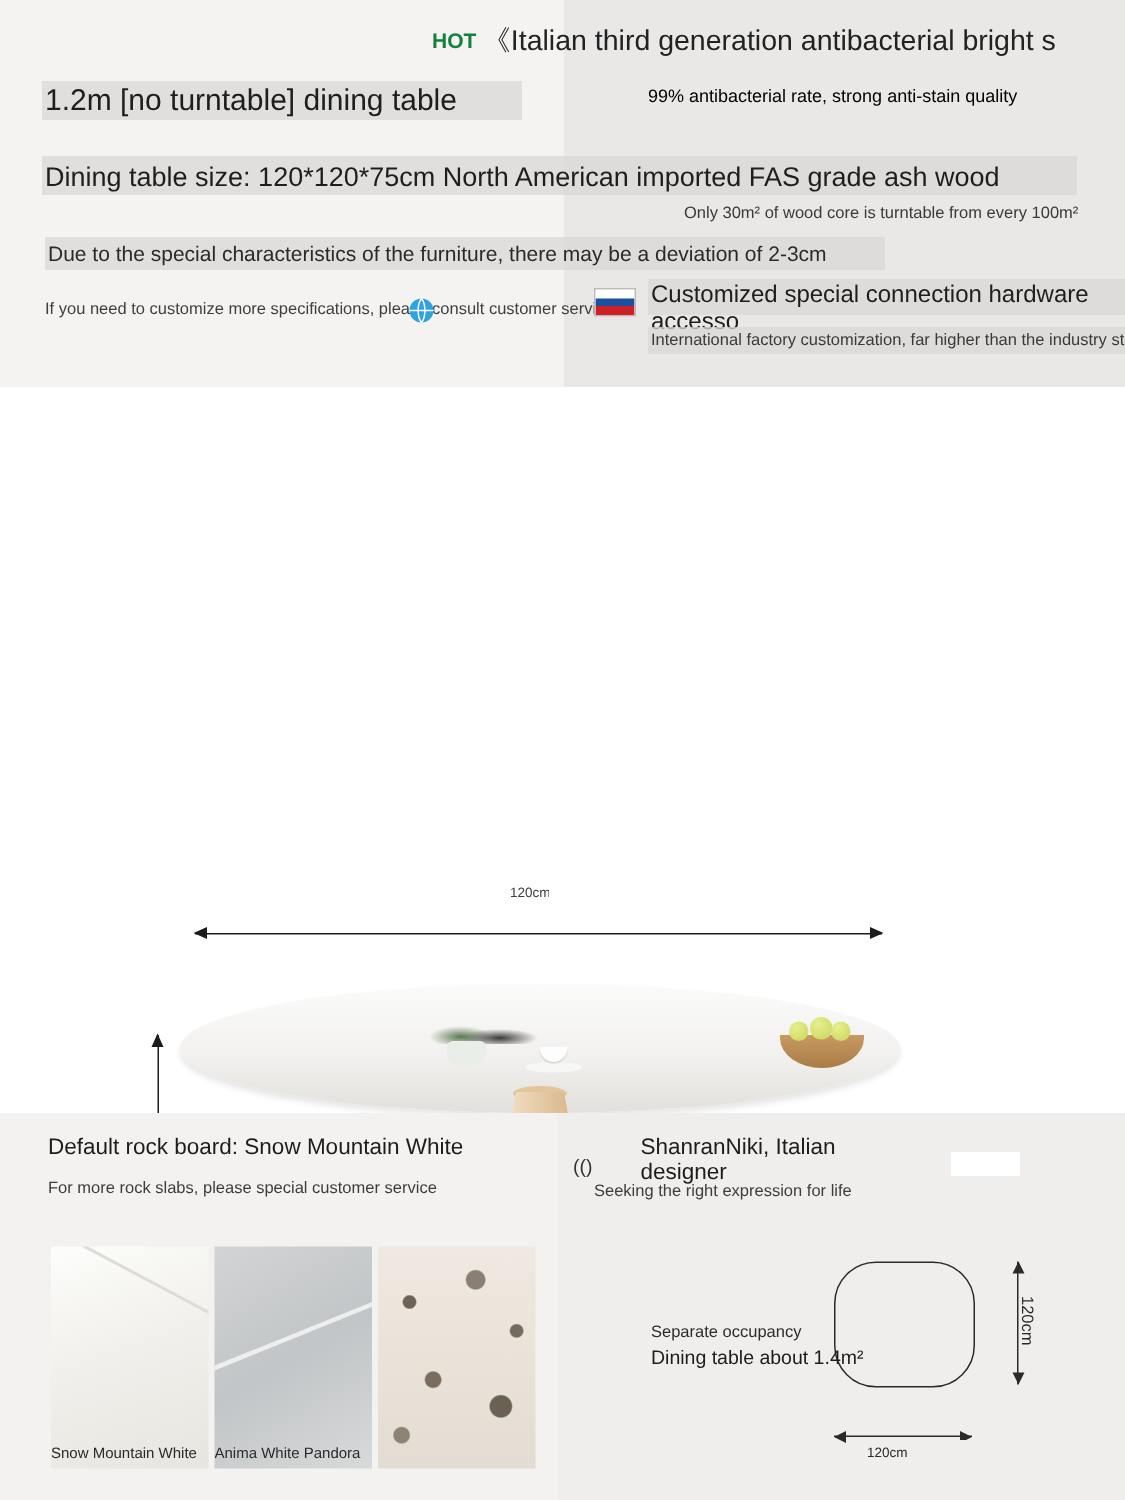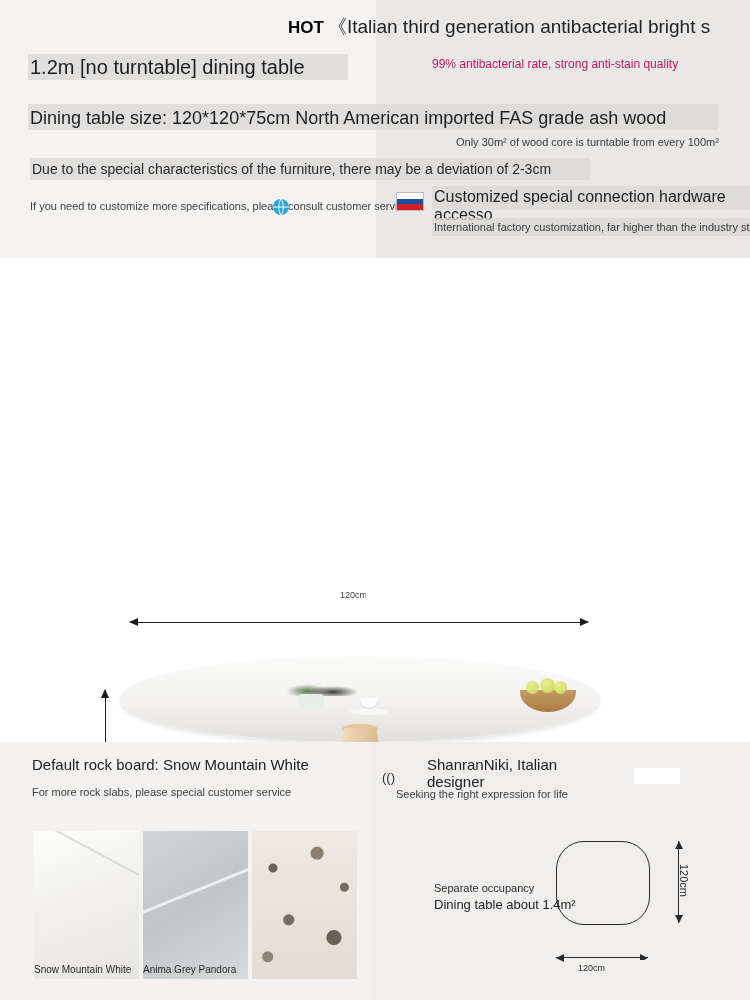--- a/index.html
+++ b/index.html
@@ -39,23 +39,23 @@
 
   .hot-row {
     position: absolute;
     left: 286px; top: 14px;
     display: flex;
     align-items: center;
     white-space: nowrap;
   }
   .hot-badge {
     position: relative;
-    font-size: 17px;
+    font-size: 14px;
     font-weight: 700;
-    color: #000000;
+    color: #15803d;
     padding: 0 4px 0 2px;
     line-height: 1;
   }
   .hot-badge .swoosh {
     position: absolute;
     left: -2px; top: 1px;
     width: 34px; height: 14px;
     background: #f5a623;
     border-radius: 9px 9px 3px 9px;
     z-index: -1;
@@ -69,21 +69,21 @@
   .line-1 {
     position: absolute;
     left: 30px; top: 56px;
     font-size: 20px;
     color: #1e1e1e;
   }
   .sub-1 {
     position: absolute;
     left: 432px; top: 57px;
     font-size: 12px;
-    color: #be185d;
+    color: #000000;
   }
   .line-2 {
     position: absolute;
     left: 30px; top: 108px;
     font-size: 18px;
     color: #1e1e1e;
   }
   .sub-2 {
     position: absolute;
     left: 456px; top: 136px;
@@ -553,21 +553,21 @@
   <div class="panel-right"></div>
 
   <div class="p-title" style="left:32px; top:14px;">Default rock board: Snow Mountain White</div>
   <div class="p-sub" style="left:32px; top:44px;">For more rock slabs, please special customer service</div>
 
   <div class="swatches">
     <div class="swatch sw-1">
       <div class="sw-caption">Snow Mountain White</div>
     </div>
     <div class="swatch sw-2">
-      <div class="sw-caption">Anima Grey Pandora</div>
+      <div class="sw-caption">Anima White Pandora</div>
     </div>
     <div class="swatch sw-3">
       <div class="sw-caption"></div>
     </div>
   </div>
 
   <div class="p-title" style="left:412px; top:14px;margin-left:15px;">ShanranNiki, Italian designer</div>
   <div class="p-sub" style="left:396px; top:46px;">Seeking the right expression for life</div>
 </div>
 

